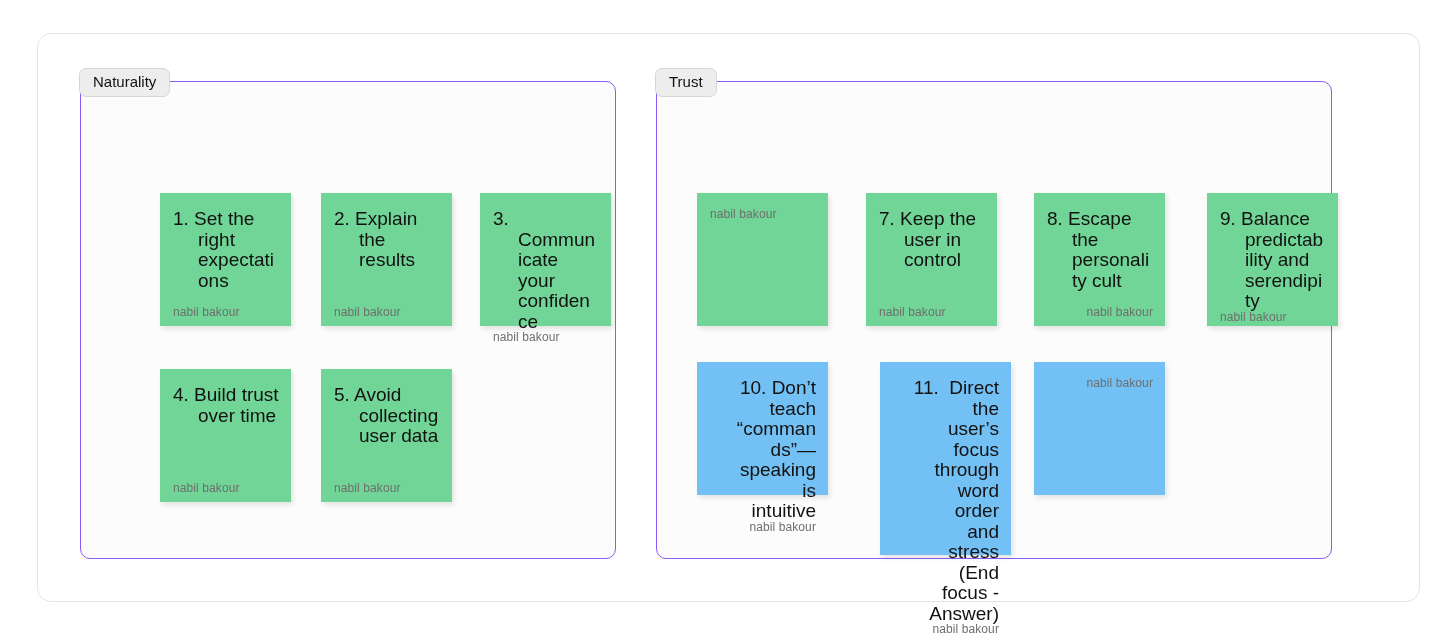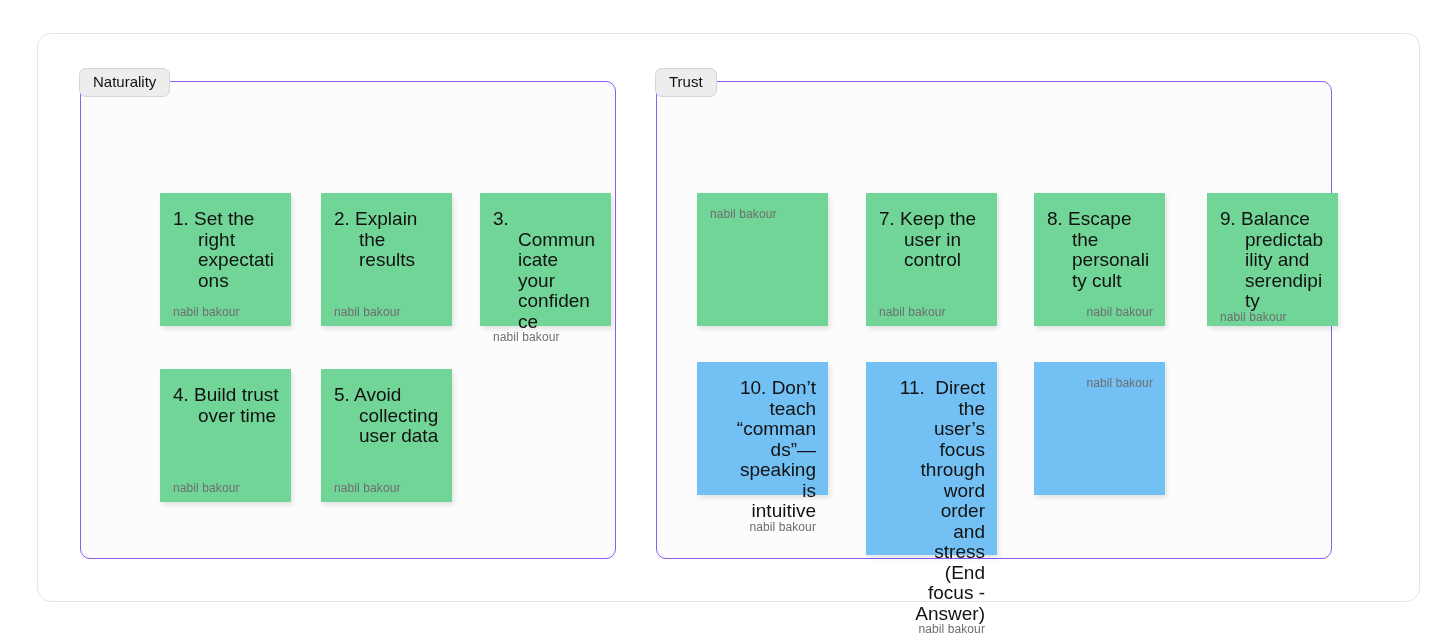--- a/index.html
+++ b/index.html
@@ -152,21 +152,21 @@
     <div class="card green" style="left:550px; top:111px;">
       <div class="card-text">9. Balance predictability and serendipity</div>
       <div class="card-author">nabil bakour</div>
     </div>
 
     <div class="card blue" style="left:40px; top:280px;">
       <div class="card-text">10. Don’t teach “commands”—speaking is intuitive</div>
       <div class="card-author">nabil bakour</div>
     </div>
 
-    <div class="card blue tall" style="left:209px; top:280px;">
+    <div class="card blue tall" style="left:223px; top:280px;">
       <div class="card-text">11.  Direct the user’s focus through word order and stress (End focus - Answer)</div>
       <div class="card-author">nabil bakour</div>
     </div>
 
     <div class="card blue" style="left:377px; top:280px;">
       <div class="card-author">nabil bakour</div>
     </div>
   </div>
 
 </div>

